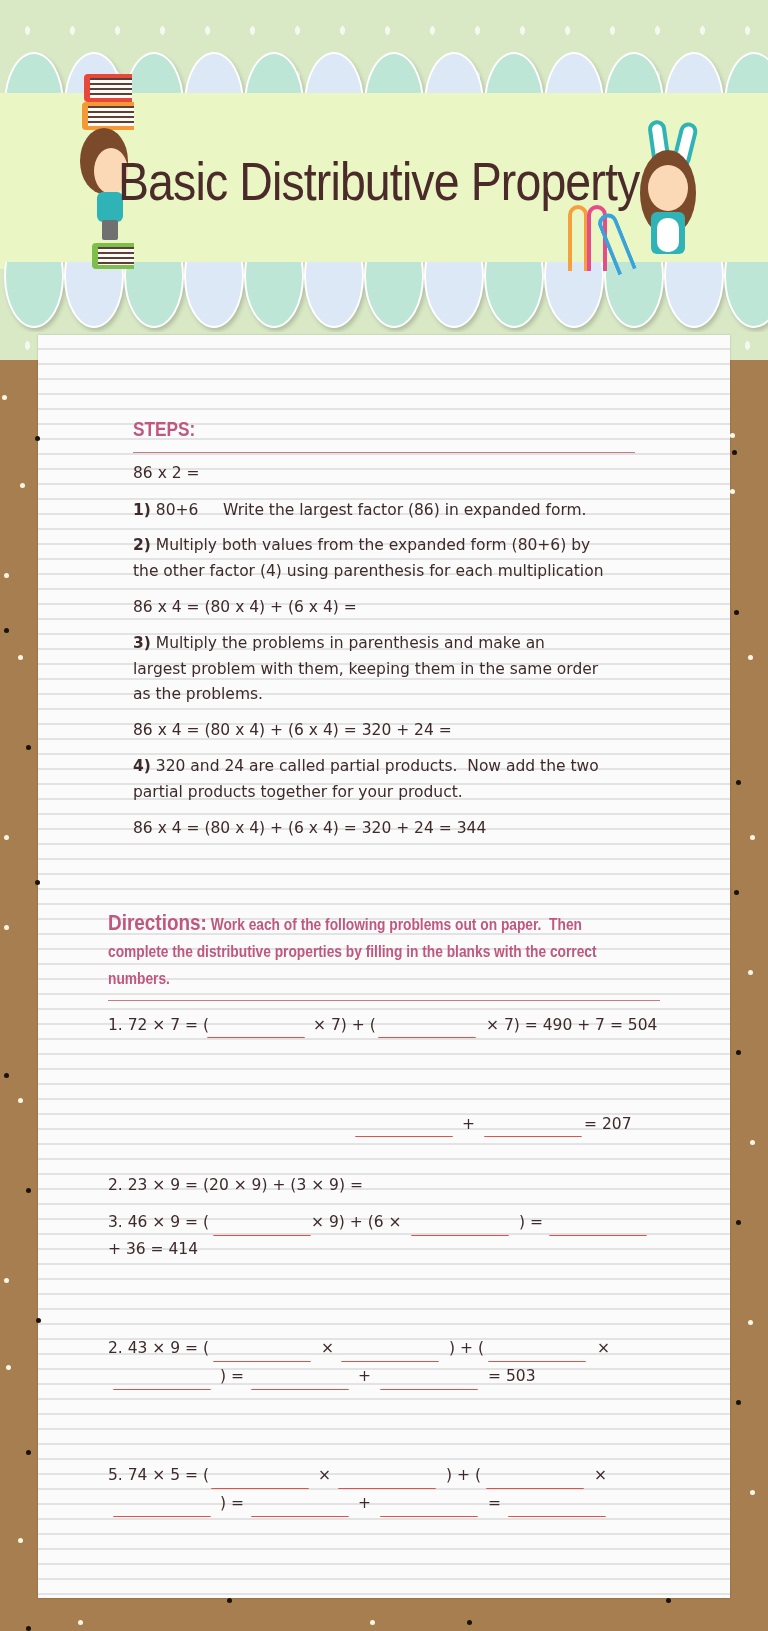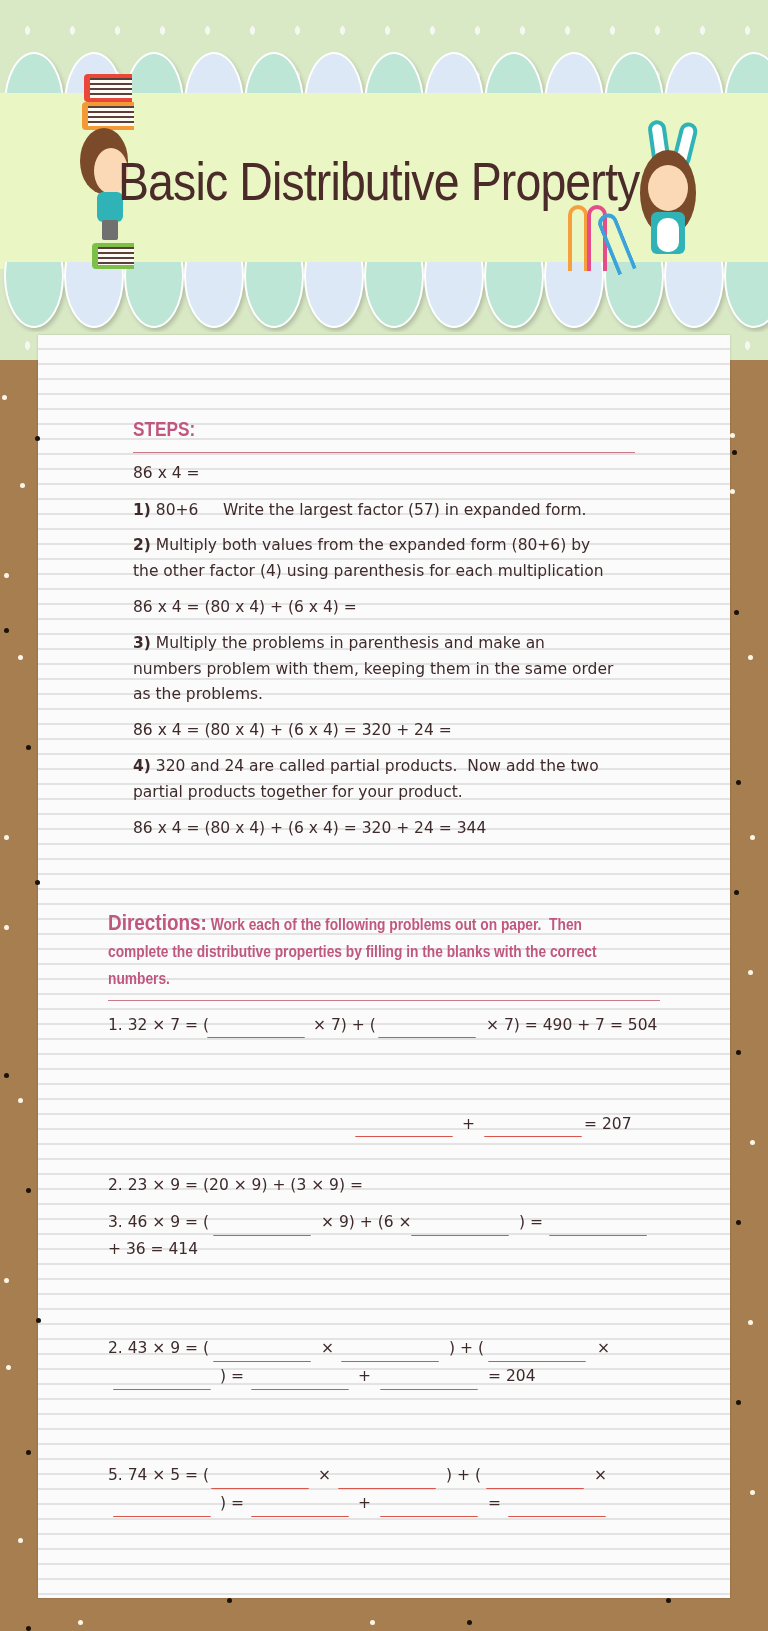--- a/index.html
+++ b/index.html
@@ -190,99 +190,99 @@
   <div class="dot w" style="left:750px;top:1140px"></div>
   <div class="dot b" style="left:736px;top:1220px"></div>
   <div class="dot w" style="left:748px;top:1320px"></div>
   <div class="dot b" style="left:736px;top:1400px"></div>
   <div class="dot w" style="left:750px;top:1490px"></div>
 </div>
 
 <div class="steps-title">STEPS:</div>
 <div class="rule" style="left:133px;top:452px;width:502px"></div>
 
-<div class="line" style="top:460px">86 x 4 =</div>
+<div class="line" style="top:460px">86 x 2 =</div>
 
 <div class="line" style="top:497px">
   <span class="step-num">1)</span>
-  <span style="white-space:pre">80+6     Write the largest factor (57) in expanded form.</span>
+  <span style="white-space:pre">80+6     Write the largest factor (86) in expanded form.</span>
 </div>
 
 <div class="line" style="top:532px">
   <span class="step-num">2)</span>
   <span>Multiply both values from the expanded form (80+6) by</span>
 </div>
 <div class="line" style="top:558px">the other factor (4) using parenthesis for each multiplication</div>
 
 <div class="line" style="top:594px">86 x 4 = (80 x 4) + (6 x 4) =</div>
 
 <div class="line" style="top:630px">
   <span class="step-num">3)</span>
   <span>Multiply the problems in parenthesis and make an</span>
 </div>
-<div class="line" style="top:656px">numbers problem with them, keeping them in the same order</div>
+<div class="line" style="top:656px">largest problem with them, keeping them in the same order</div>
 <div class="line" style="top:681px">as the problems.</div>
 
 <div class="line" style="top:717px">86 x 4 = (80 x 4) + (6 x 4) = 320 + 24 =</div>
 
 <div class="line" style="top:753px">
   <span class="step-num">4)</span>
   <span style="white-space:pre">320 and 24 are called partial products.  Now add the two</span>
 </div>
 <div class="line" style="top:779px">partial products together for your product.</div>
 
 <div class="line" style="top:815px">86 x 4 = (80 x 4) + (6 x 4) = 320 + 24 = 344</div>
 
 <div class="directions">
   <span class="lead">Directions:</span><span style="white-space:pre"> Work each of the following problems out on paper.  Then</span><br>
   <span>complete the distributive properties by filling in the blanks with the correct</span><br>
   <span>numbers.</span>
 </div>
 <div class="rule" style="left:108px;top:1000px;width:552px"></div>
 
 <div>
-  <span class="prob" style="left:108px;top:1015px">1. 32 × 7 = (</span>
+  <span class="prob" style="left:108px;top:1015px">1. 72 × 7 = (</span>
   <div class="blank" style="left:207px;top:1037px;width:98px"></div>
   <span class="prob" style="left:313px;top:1015px">× 7) + (</span>
   <div class="blank" style="left:378px;top:1037px;width:98px"></div>
   <span class="prob" style="left:486px;top:1015px">× 7) = 490 + 7 = 504</span>
 </div>
 
 <div>
   <span class="prob" style="left:108px;top:1175px">2. 23 × 9 = (20 × 9) + (3 × 9) =</span>
   <div class="blank" style="left:355px;top:1136px;width:98px"></div>
   <span class="prob" style="left:462px;top:1114px">+</span>
   <div class="blank" style="left:484px;top:1136px;width:98px"></div>
   <span class="prob" style="left:584px;top:1114px">= 207</span>
 </div>
 
 <div>
   <span class="prob" style="left:108px;top:1212px">3. 46 × 9 = (</span>
   <div class="blank" style="left:213px;top:1235px;width:98px"></div>
-  <span class="prob" style="left:321px;top:1212px">× 9) + (6 ×</span>
+  <span class="prob" style="left:311px;top:1212px">× 9) + (6 ×</span>
   <div class="blank" style="left:411px;top:1235px;width:98px"></div>
   <span class="prob" style="left:519px;top:1212px">) =</span>
   <div class="blank" style="left:549px;top:1235px;width:98px"></div>
   <span class="prob" style="left:108px;top:1239px">+ 36 = 414</span>
 </div>
 
 <div>
   <span class="prob" style="left:108px;top:1338px">2. 43 × 9 = (</span>
   <div class="blank" style="left:213px;top:1361px;width:98px"></div>
   <span class="prob" style="left:321px;top:1338px">×</span>
   <div class="blank" style="left:341px;top:1361px;width:98px"></div>
   <span class="prob" style="left:449px;top:1338px">) + (</span>
   <div class="blank" style="left:488px;top:1361px;width:98px"></div>
   <span class="prob" style="left:597px;top:1338px">×</span>
   <div class="blank" style="left:113px;top:1389px;width:98px"></div>
   <span class="prob" style="left:220px;top:1366px">) =</span>
   <div class="blank" style="left:251px;top:1389px;width:98px"></div>
   <span class="prob" style="left:358px;top:1366px">+</span>
   <div class="blank" style="left:380px;top:1389px;width:98px"></div>
-  <span class="prob" style="left:488px;top:1366px">= 204</span>
+  <span class="prob" style="left:488px;top:1366px">= 503</span>
 </div>
 
 <div>
   <span class="prob" style="left:108px;top:1465px">5. 74 × 5 = (</span>
   <div class="blank" style="left:211px;top:1488px;width:98px"></div>
   <span class="prob" style="left:318px;top:1465px">×</span>
   <div class="blank" style="left:338px;top:1488px;width:98px"></div>
   <span class="prob" style="left:446px;top:1465px">) + (</span>
   <div class="blank" style="left:486px;top:1488px;width:98px"></div>
   <span class="prob" style="left:594px;top:1465px">×</span>

